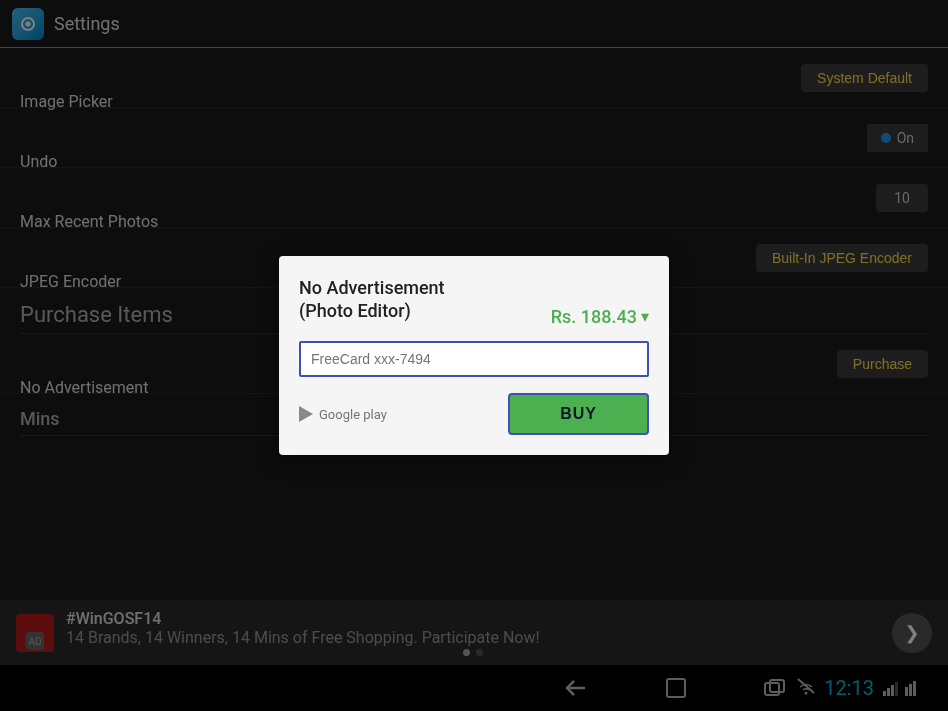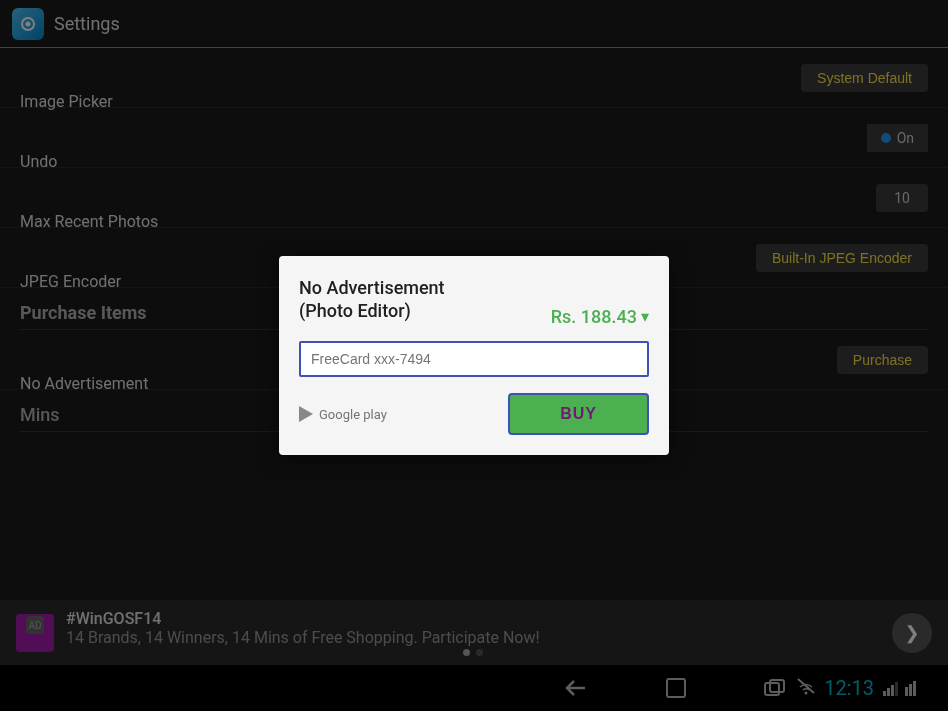--- a/index.html
+++ b/index.html
@@ -54,23 +54,23 @@
     }
 
     .settings-row-label {
       font-size: 16px;
       color: #e0e0e0;
       margin-top: 48px;
     }
 
     .section-header {
       padding: 14px 20px 6px 20px;
-      font-size: 18px;
+      font-size: 22px;
       color: #b0b0b0;
-      font-weight: 700;
+      font-weight: 400;
     }
 
     
     .badge-btn {
       background: #3a3a3a;
       color: #fde047;
       border: none;
       border-radius: 4px;
       padding: 6px 16px;
       font-size: 14px;
@@ -202,21 +202,21 @@
       border-left: 14px solid #888;
     }
 
     .gplay-text {
       font-size: 13px;
       color: #757575;
     }
 
     .buy-btn {
       background: #4caf50;
-      color: #701a75;
+      color: #0f172a;
       border: none;
       border-radius: 4px;
       padding: 10px 50px;
       font-size: 16px;
       font-weight: 700;
       cursor: pointer;
       letter-spacing: 1px;
       border: 2px solid #3f51b5;
     }
 
@@ -279,24 +279,24 @@
       align-items: center;
       justify-content: center;
       cursor: pointer;
       font-size: 18px;
       color: #fff;
     }
 
     .ad-icon-box {
       width: 38px;
       height: 38px;
-      background: #a21caf;
-      border-radius: 4px;
-      display: flex;
-      align-items: flex-start;
+      background: #b91c1c;
+      border-radius: 4px;
+      display: flex;
+      align-items: flex-end;
       justify-content: center;
     }
 
     
     .bottom-nav {
       position: absolute;
       bottom: 0;
       left: 0;
       right: 0;
       height: 46px;

